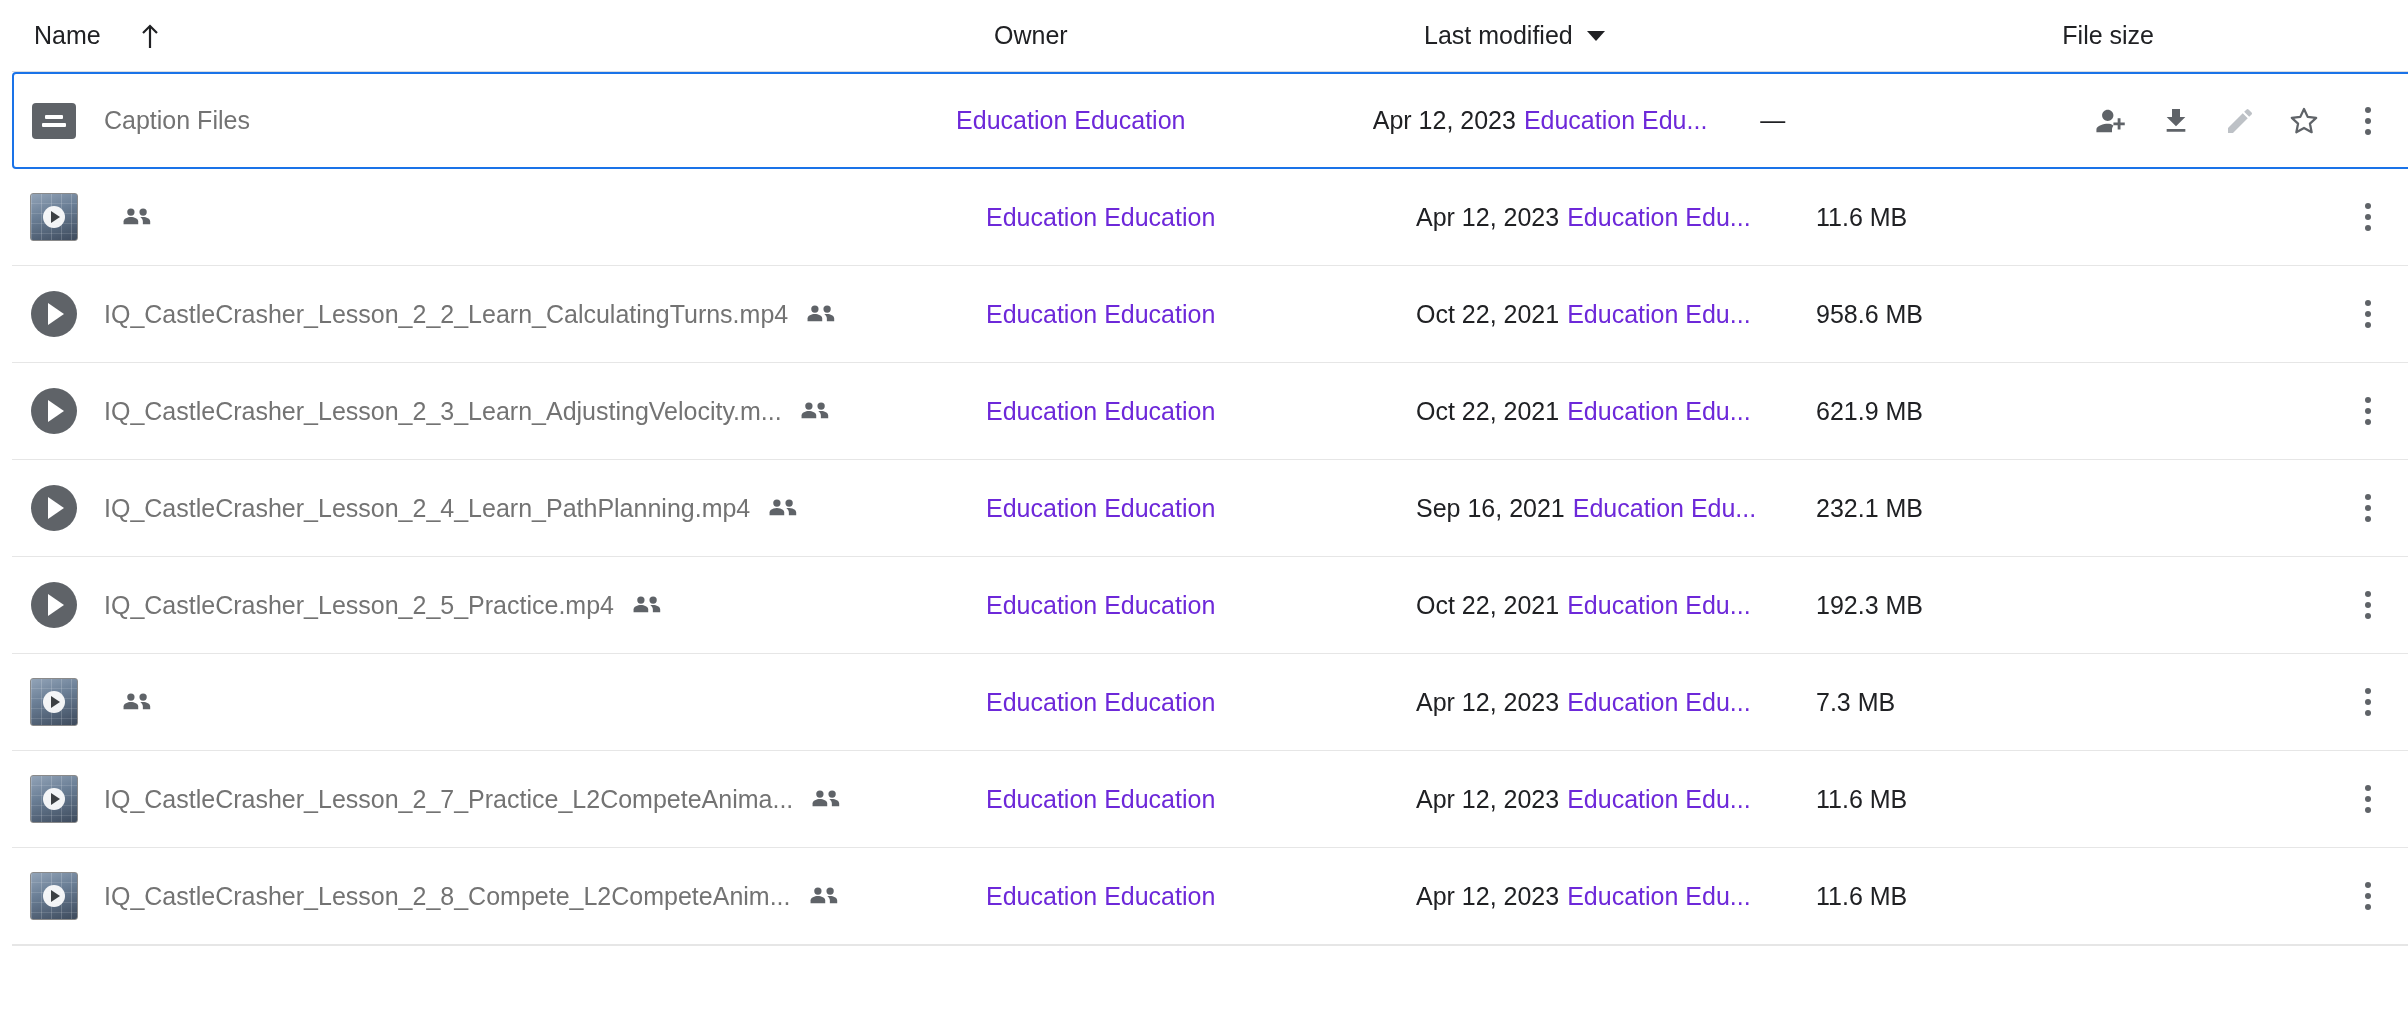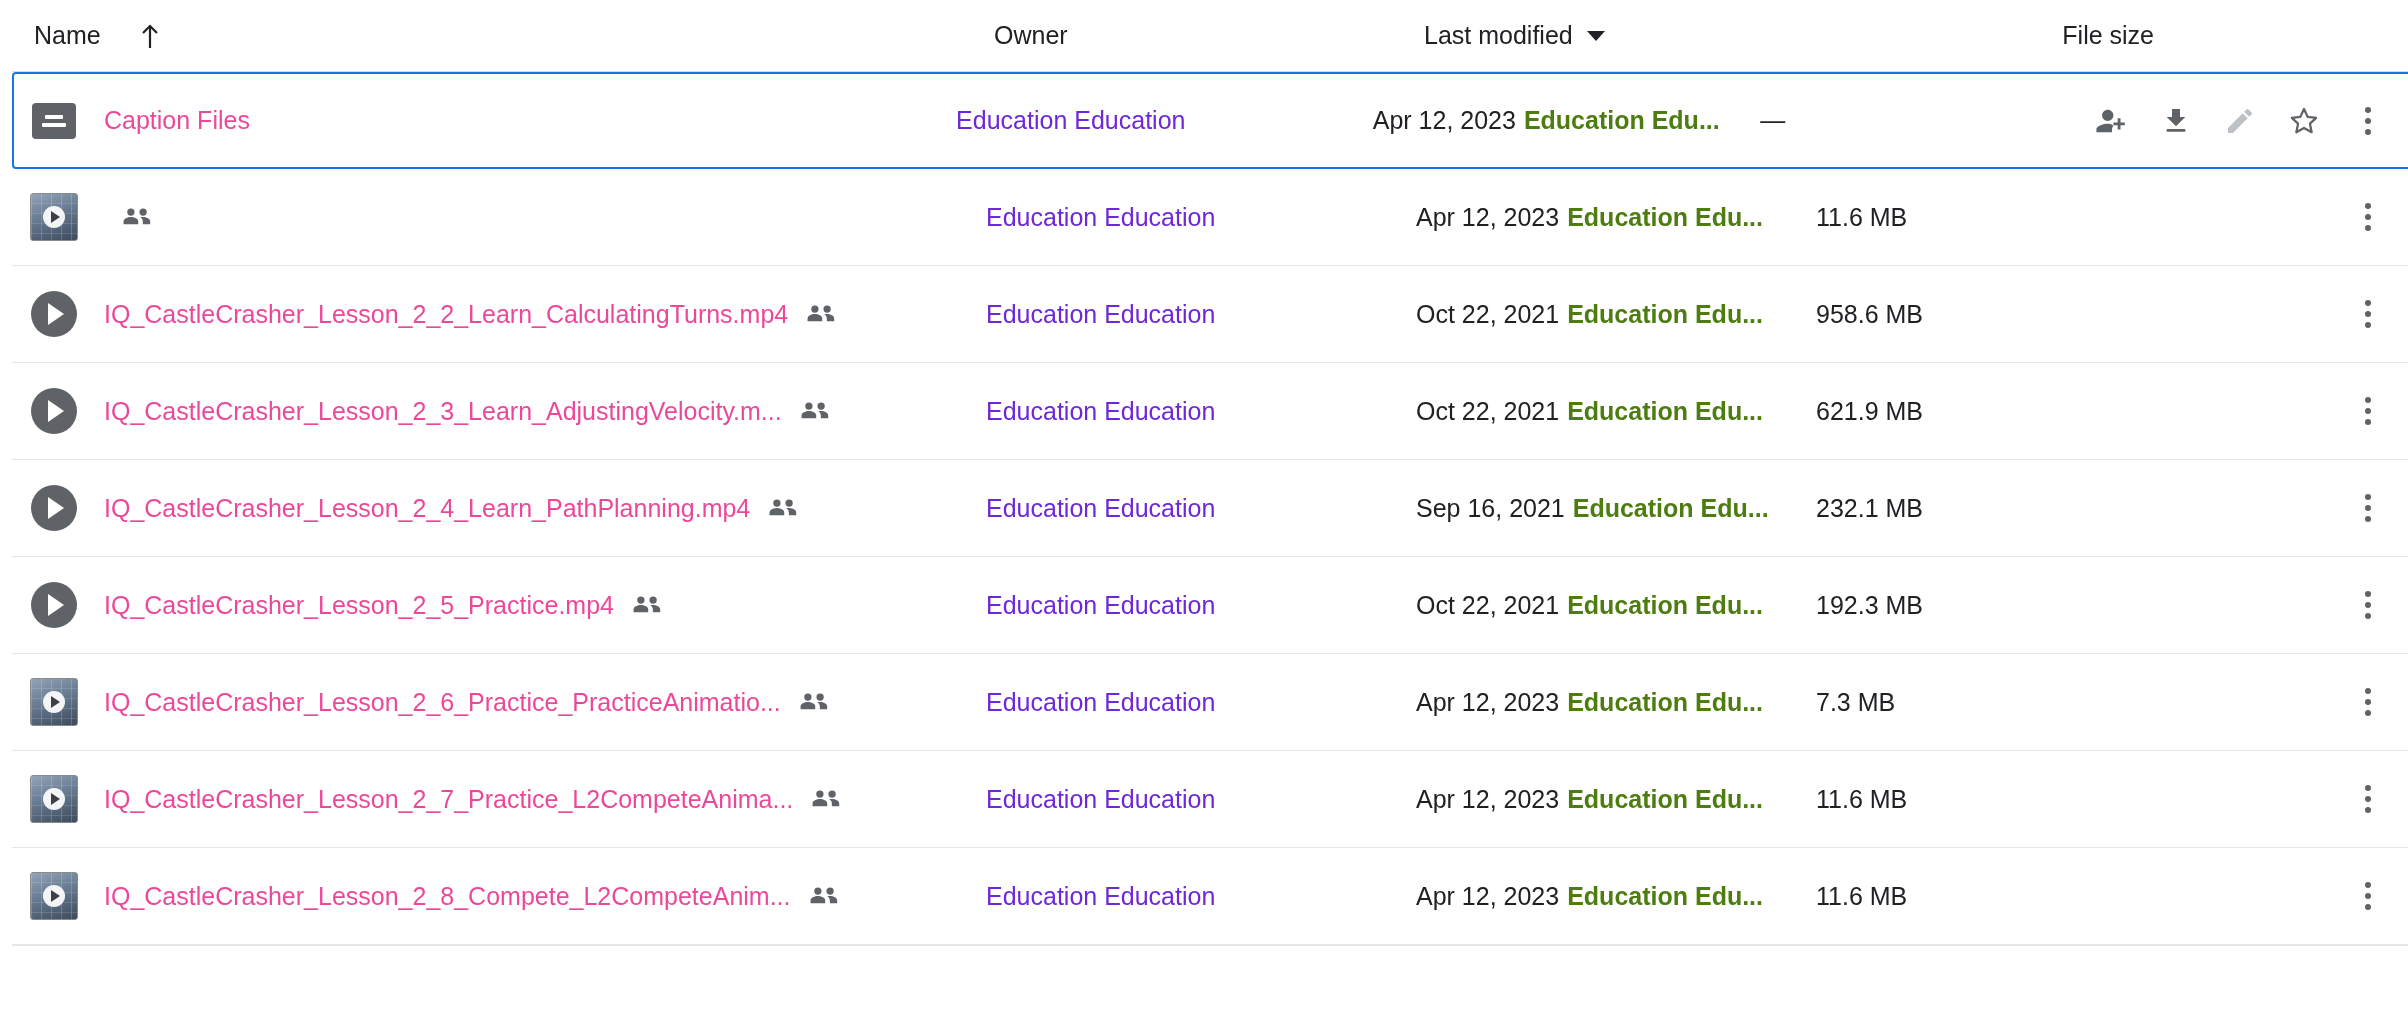--- a/index.html
+++ b/index.html
@@ -101,21 +101,21 @@
     width: 56px;
     min-width: 56px;
     height: 56px;
     display: flex;
     align-items: center;
     justify-content: center;
     margin-right: 22px;
   }
   .name-text {
     font-size: 25px;
-    color: #ec4899;
+    color: #737373;
     overflow: hidden;
     text-overflow: ellipsis;
     white-space: nowrap;
     max-width: 770px;
   }
   .shared-icon {
     margin-left: 18px;
     display: flex;
     align-items: center;
     color: #5f6368;
@@ -191,21 +191,21 @@
     content: "";
     position: absolute;
     left: 8px; top: 5px;
     border-left: 9px solid #3c4043;
     border-top: 6px solid transparent;
     border-bottom: 6px solid transparent;
   }
 
   .owner-cell { width: 430px; color: #6d28d9; }
   .mod-cell   { width: 400px; color: #202124; }
-  .mod-cell .mod-by { color: #4d7c0f; margin-left: 8px; font-weight: bold; }
+  .mod-cell .mod-by { color: #6d28d9; margin-left: 8px; }
   .size-cell  { width: 330px; color: #202124; }
 
   .actions-cell {
     flex: 1;
     display: flex;
     align-items: center;
     justify-content: flex-end;
     gap: 0;
     padding-right: 6px;
   }
@@ -461,21 +461,20 @@
     </div>
   </div>
 
   <div class="file-row">
     <div class="cell name-cell">
       <span class="icon-slot">
           <span class="thumb-ic">
             <span class="play"></span>
           </span>
         </span>
-      <span class="name-text">IQ_CastleCrasher_Lesson_2_6_Practice_PracticeAnimatio...</span>
       <span class="shared-icon">
         <svg width="30" height="22" viewBox="0 0 24 18" fill="currentColor" aria-hidden="true">
           <circle cx="7" cy="5" r="3"></circle>
             <circle cx="17" cy="5" r="3"></circle>
           <path d="M7 9c-2.7 0-6 1.3-6 3.6V15h12v-2.4C13 10.3 9.7 9 7 9z"></path>
           <path d="M17 9c-.7 0-1.5.1-2.3.3 1.2.9 2.1 2 2.1 3.3V15h6v-2.4C22.8 10.3 19.7 9 17 9z"></path>
         </svg>
       </span>
     </div>
     <div class="cell owner-cell">Education Education</div>

